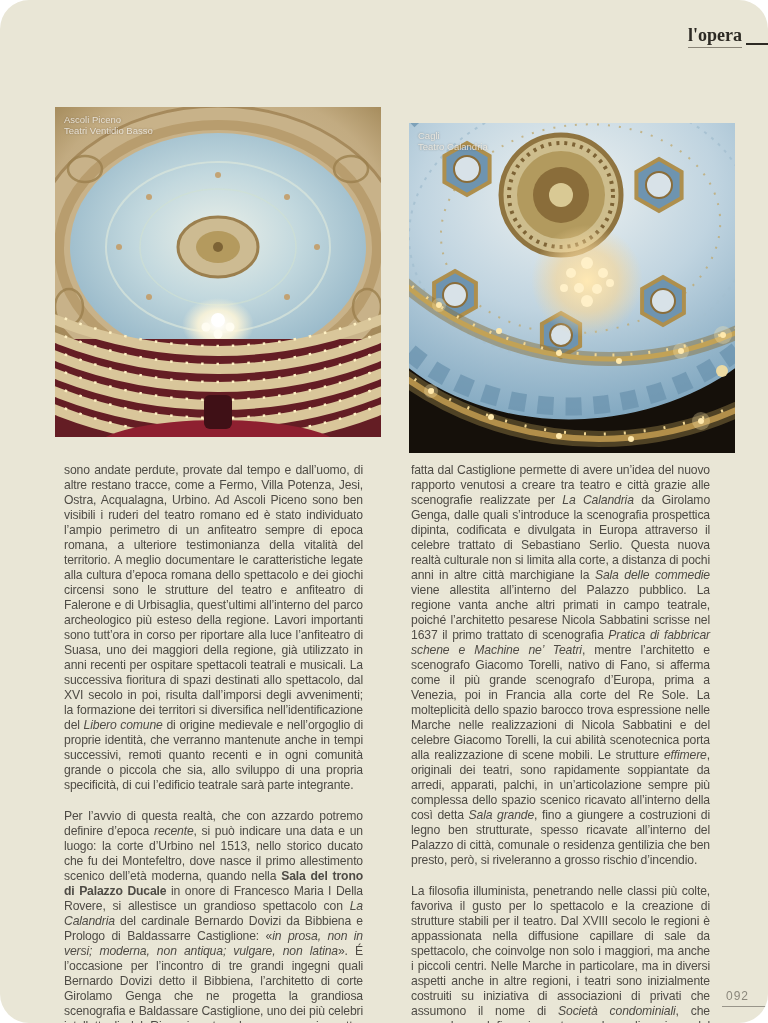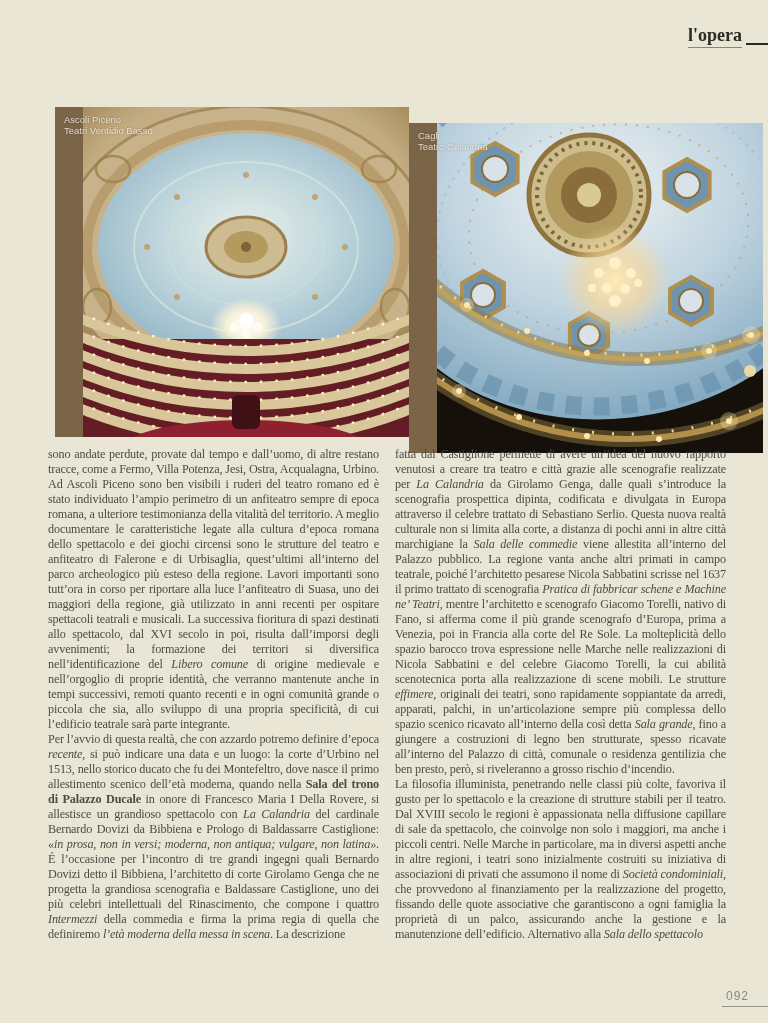--- a/index.html
+++ b/index.html
@@ -2,20 +2,21 @@
 <html><head>
 <meta charset="utf-8">
 <style>
   html,body{margin:0;padding:0;}
   .page{
     position:relative;
     width:768px;height:1023px;
     background:#e9e6d6;
     overflow:hidden;
     font-family:"Liberation Sans",sans-serif;
+    border-radius:29px;
   }
   
   .masthead{
     position:absolute;top:26px;left:688px;right:0;
     display:flex;align-items:flex-end;
   }
   .mast-title{
     font-family:"Liberation Serif",serif;
     font-weight:bold;font-size:18px;line-height:18px;
     color:#2d2a24;
@@ -23,21 +24,21 @@
     padding-bottom:3px;
   }
   .mast-rule{
     flex:1;height:0;
     border-bottom:2px solid #2d2a24;
     margin:0 0 3px 4px;
   }
   
   .photo{
     position:absolute;top:107px;width:326px;height:330px;
-    overflow:hidden;background:#7a6548;padding-left:28px;
+    overflow:hidden;background:#7a6548;
   }
   .photo.left{left:55px;}
   .photo.right{left:393px;}
   .photo svg{width:100%;height:100%;display:block;}
   .photo-caption{
     position:absolute;top:7px;left:9px;
     font-size:9.5px;line-height:11px;
     color:rgba(242,239,230,0.85);
     text-shadow:0 0 2px rgba(60,40,20,0.4);
   }
@@ -47,21 +48,21 @@
     position:absolute;top:447px;left:48px;width:678px;
     display:flex;gap:16px;
   }
   .col{
     width:331px;
     font-size:12.2px;line-height:15px;
     letter-spacing:-0.15px;
     color:#4e4b45;
     text-align:justify;
   }
-  .col p{margin:0;font-family:Liberation Serif, serif;}
+  .col p{margin:16px;}
   .col i{font-style:italic;}
   .col b{font-weight:bold;}
   
   .pagefoot{
     position:absolute;top:989px;right:0;width:46px;
   }
   .pagefoot .num{
     display:block;
     font-size:12px;letter-spacing:1px;
     color:#8b887c;

